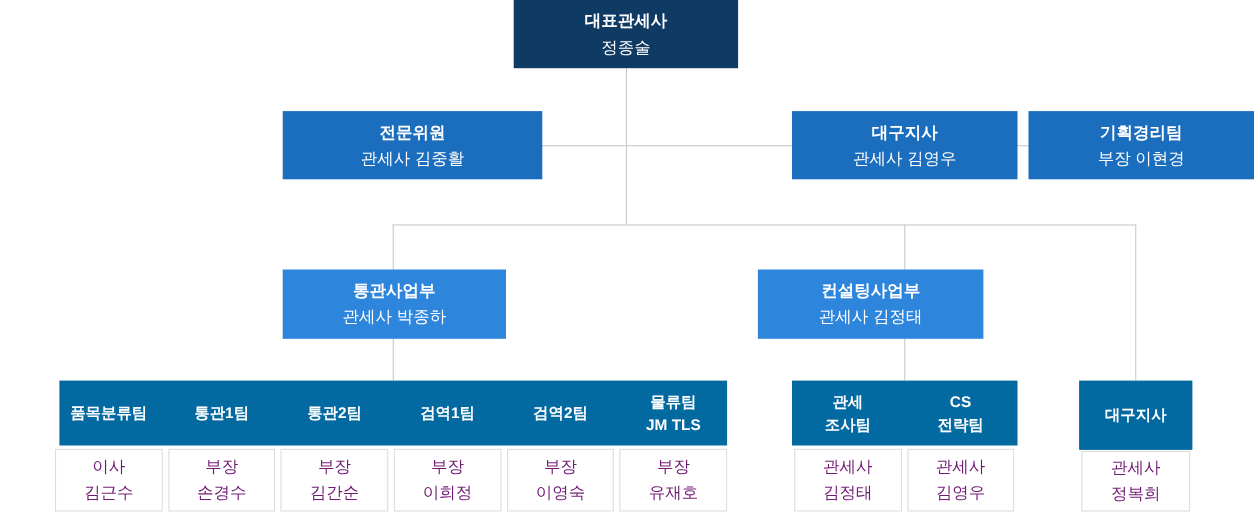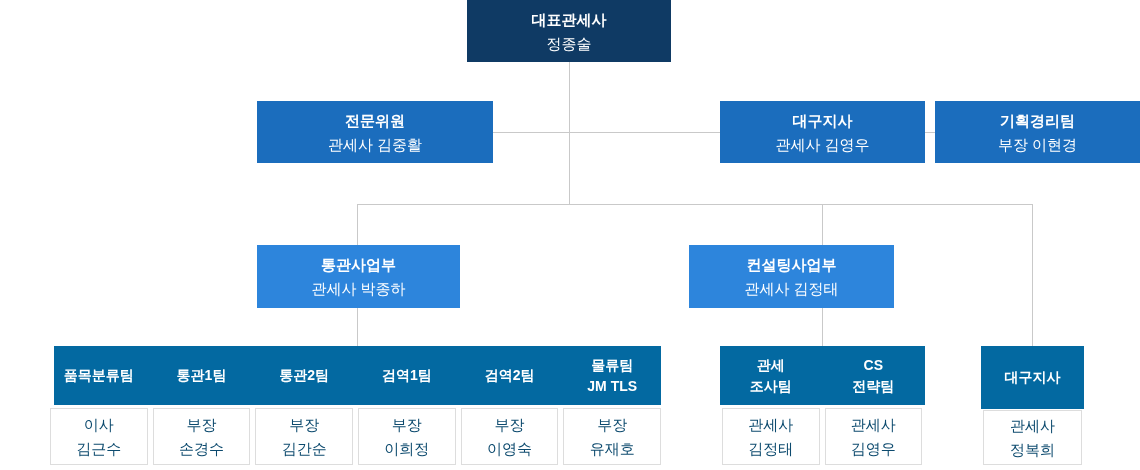--- a/index.html
+++ b/index.html
@@ -44,21 +44,21 @@
     white-space: pre-line;
     line-height: 1.5;
   }
   .member-box {
     flex: 1;
     background: #ffffff;
     border: 1px solid #dddddd;
     display: flex;
     align-items: center;
     justify-content: center;
-    color: #0c4a6e;
+    color: #701a75;
     font-size: 15px;
     text-align: center;
     white-space: pre-line;
     line-height: 1.6;
   }
 </style>
 </head>
 <body>
 
 <div class="stage">

